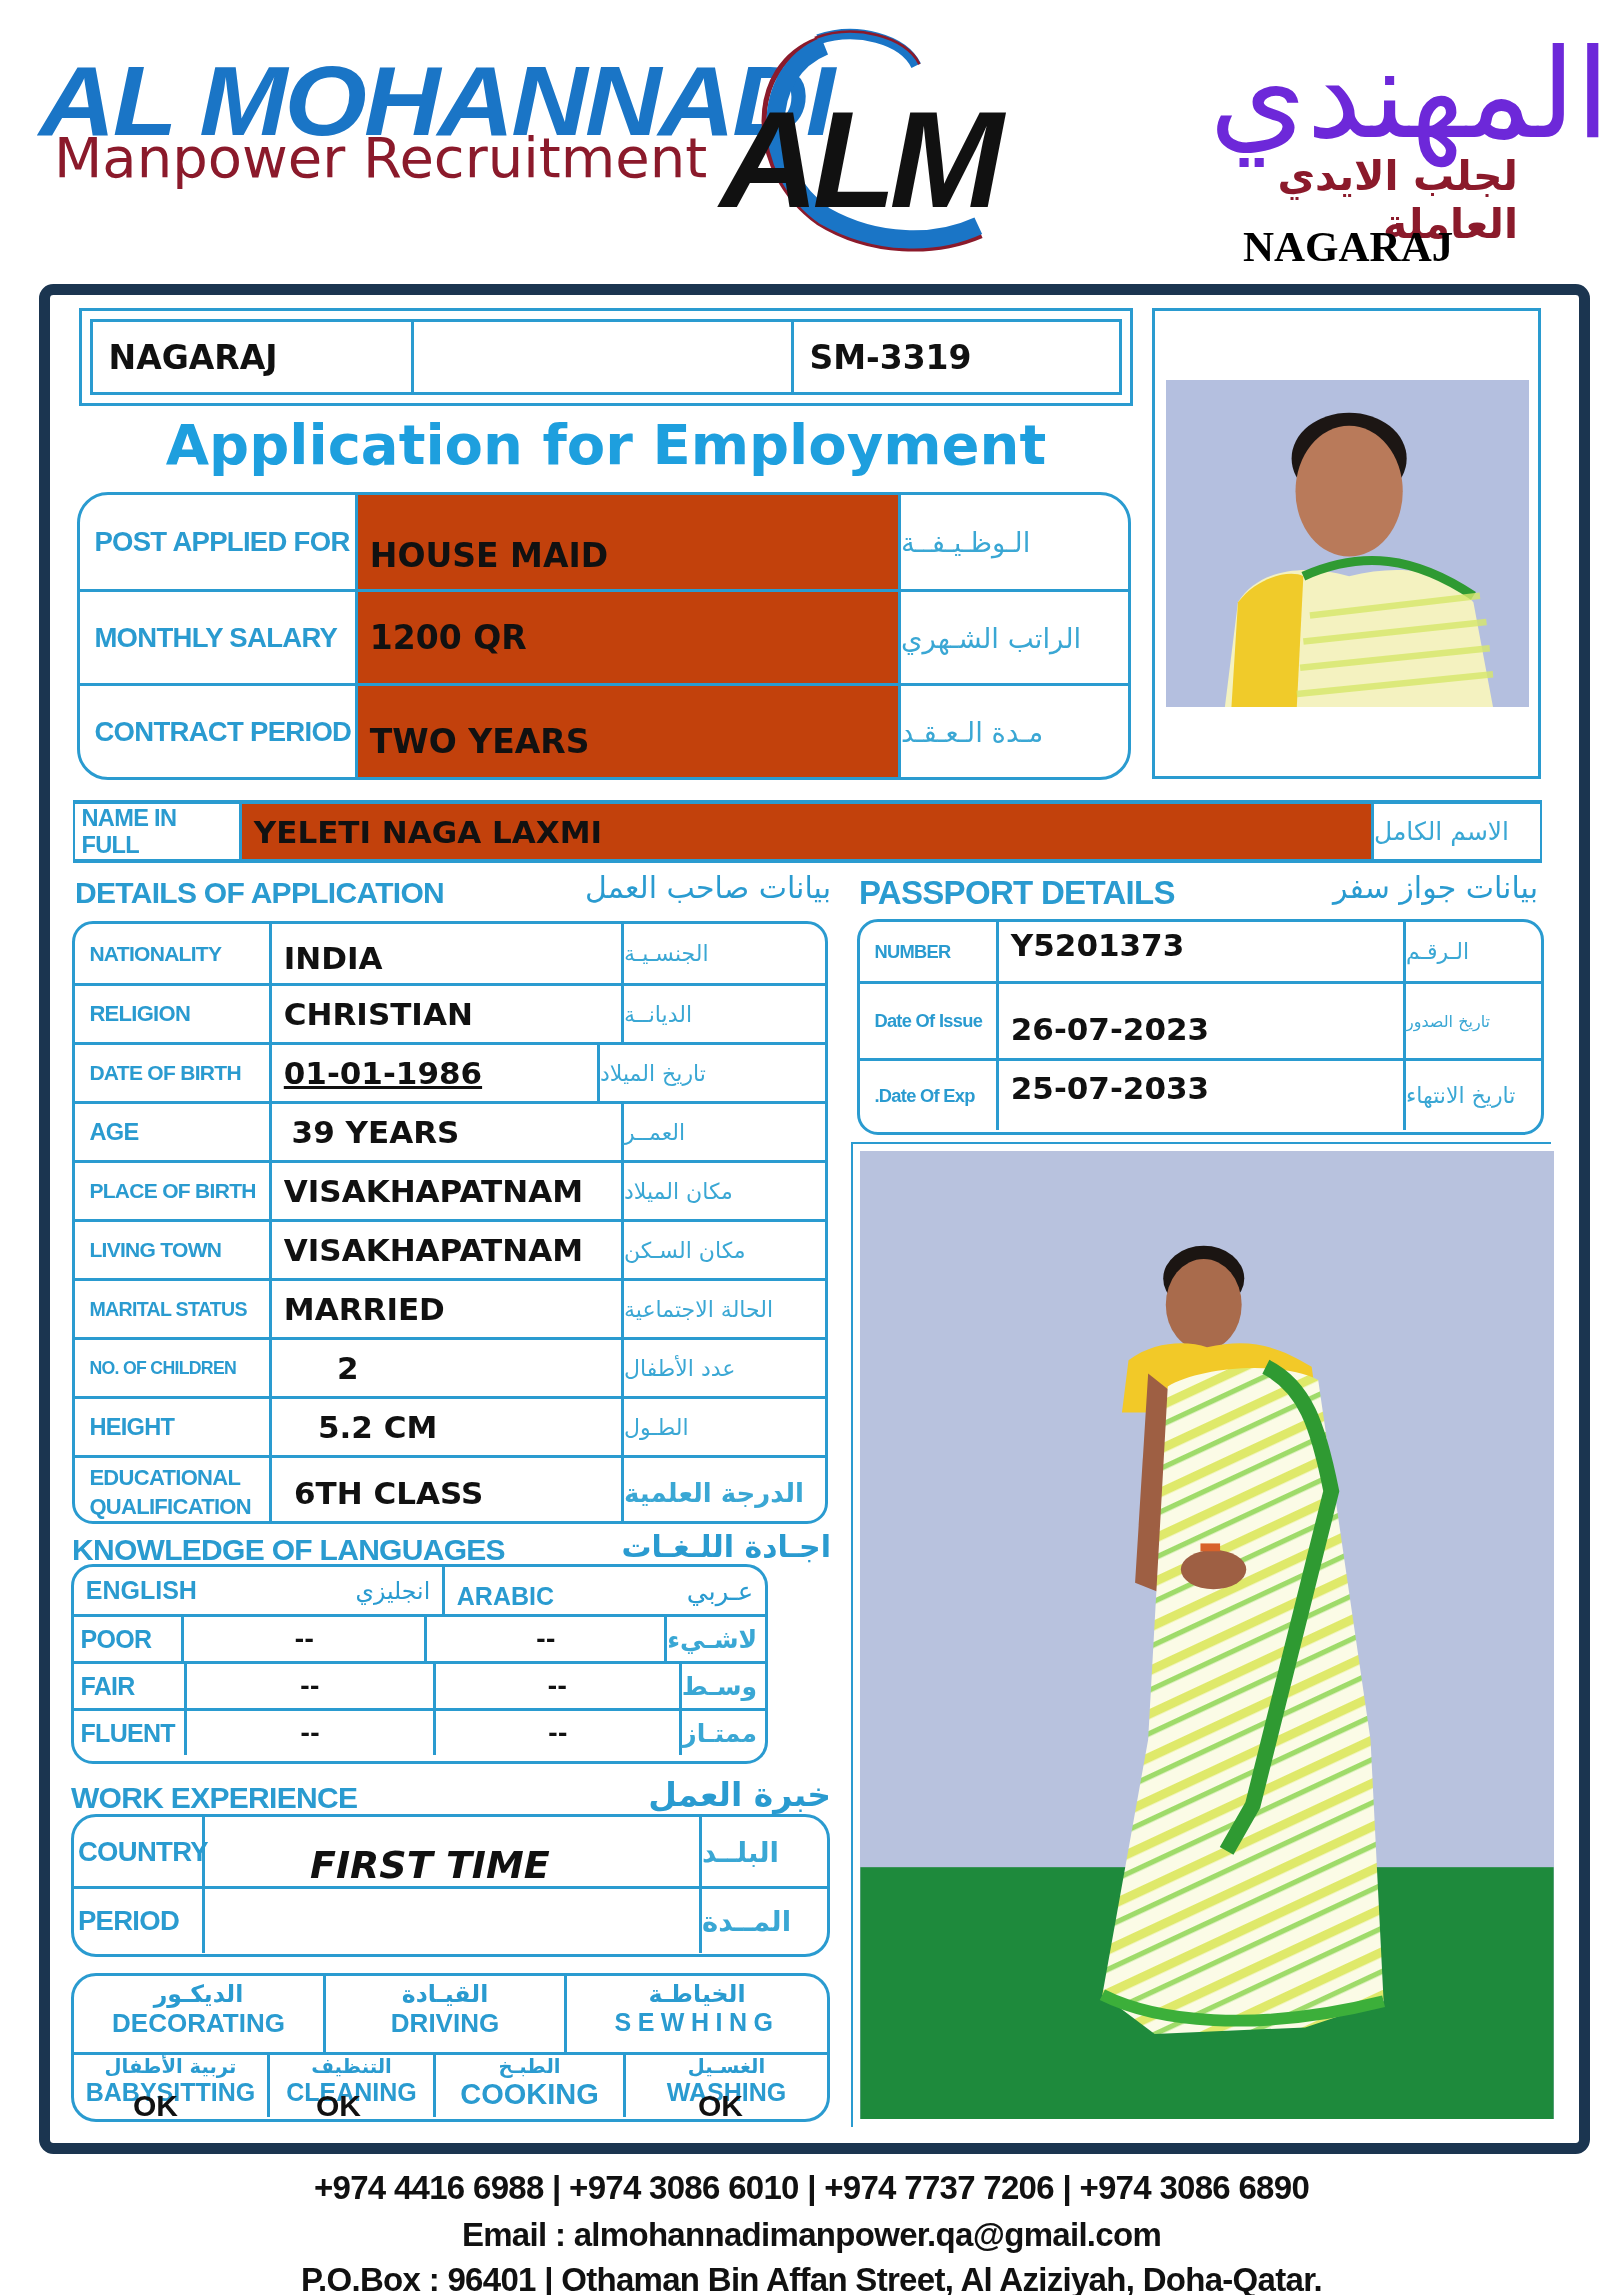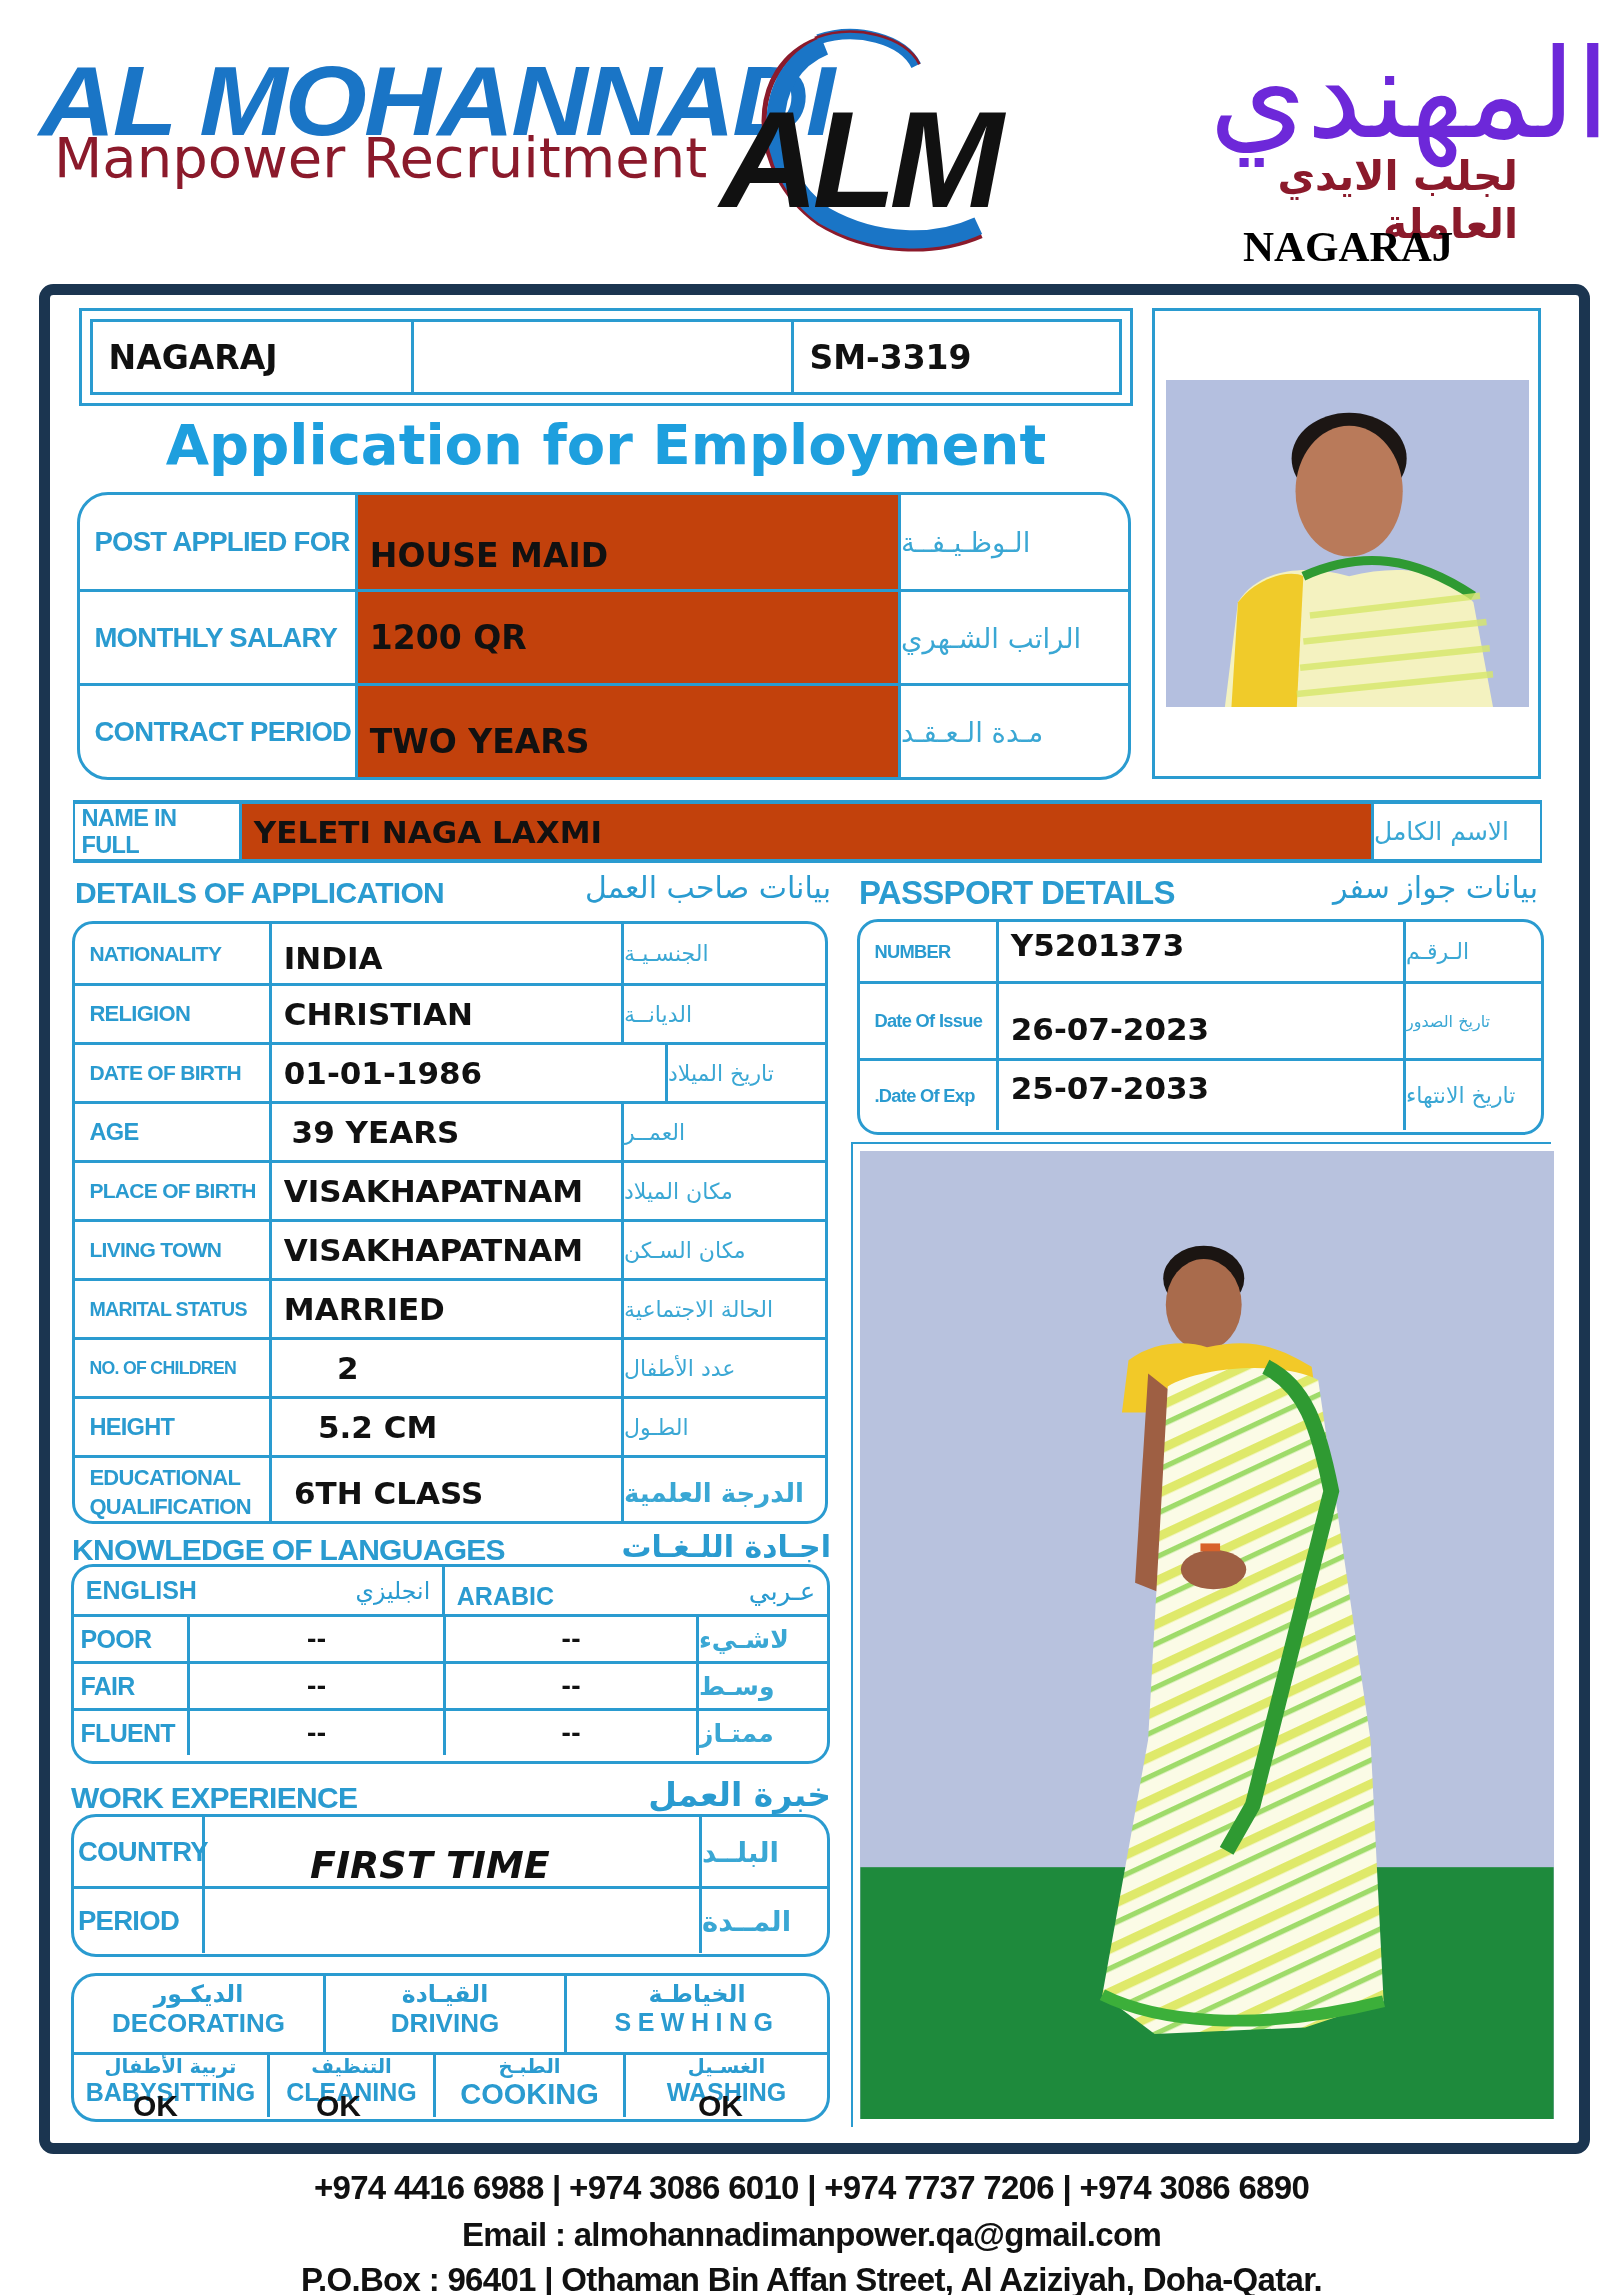--- a/index.html
+++ b/index.html
@@ -48,21 +48,21 @@
 
   
   .namefull { left: 73px; top: 800px; width: 1469px; height: 63px; border-top: 4.6px solid #2a9bd0; border-bottom: 4.6px solid #2a9bd0; border-left: 2.6px solid #2a9bd0; border-right: 2.6px solid #2a9bd0; display: flex; }
 
   .sechead { font-weight: bold; color: #2a9bd0; font-family: "Liberation Sans", sans-serif; font-size: 30px; letter-spacing: -0.7px; }
   .secar { color: #2a9bd0; font-family: "DejaVu Sans", sans-serif; font-size: 30px; direction: rtl; }
 
   .details { left: 72px; top: 921px; width: 756px; height: 603px; }
   .passport { left: 857px; top: 919px; width: 687px; height: 216px; }
 
-  .lang { left: 71px; top: 1564px; width: 759px; height: 200px; }
+  .lang { left: 71px; top: 1564px; width: 697px; height: 200px; }
   .work { left: 71px; top: 1814px; width: 759px; height: 143px; }
   .skills { left: 71px; top: 1973px; width: 759px; height: 149px; }
 
   .photo2box { left: 851px; top: 1142px; width: 700px; height: 985px; border-top: 2.6px solid #2a9bd0; border-left: 2.6px solid #2a9bd0; }
   .photo2 { position: absolute; left: 6.5px; top: 6.5px; width: 694px; height: 968px; background: #b8c2de; overflow: hidden; }
 
   .footer { left: 0; width: 1623px; text-align: center; font-family: "Liberation Sans", sans-serif; font-weight: bold; color: #111; font-size: 33px; letter-spacing: -0.7px; }
 </style>
 </head>
 <body>
@@ -150,21 +150,21 @@
     <div class="val" style="width:352px;font-size:31px;padding-top:9.2px;">INDIA</div>
     <div class="ar" style="flex:1;font-size:22px;">الجنسـيـة</div>
   </div>
   <div class="trow" style="height:59px;">
     <div class="lbl" style="width:194px;font-size:22px;">RELIGION</div>
     <div class="val" style="width:352px;font-size:31px;">CHRISTIAN</div>
     <div class="ar" style="flex:1;font-size:22px;">الديانــة</div>
   </div>
   <div class="trow" style="height:59px;">
     <div class="lbl" style="width:194px;font-size:21px;">DATE OF BIRTH</div>
-    <div class="val" style="width:396px;font-size:31px;">01-01-1986</div>
+    <div class="val" style="width:328px;font-size:31px;text-decoration:underline;">01-01-1986</div>
     <div class="ar" style="flex:1;font-size:22px;">تاريخ الميلاد</div>
   </div>
   <div class="trow" style="height:59px;">
     <div class="lbl" style="width:194px;font-size:23.6px;">AGE</div>
     <div class="val" style="width:352px;font-size:31px;padding-left:19.6px;"> 39 YEARS</div>
     <div class="ar" style="flex:1;font-size:22px;">العمــر</div>
   </div>
   <div class="trow" style="height:59px;">
     <div class="lbl" style="width:194px;font-size:21px;">PLACE OF BIRTH</div>
     <div class="val" style="width:352px;font-size:31px;">VISAKHAPATNAM</div>

